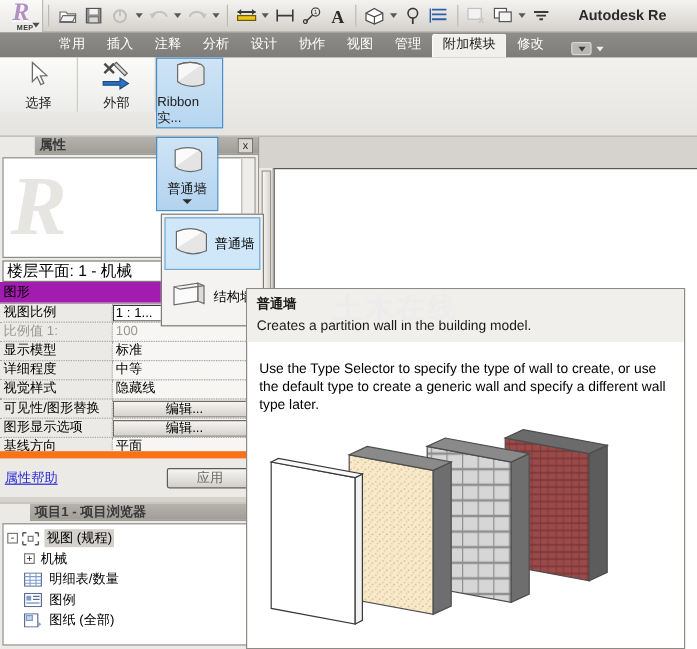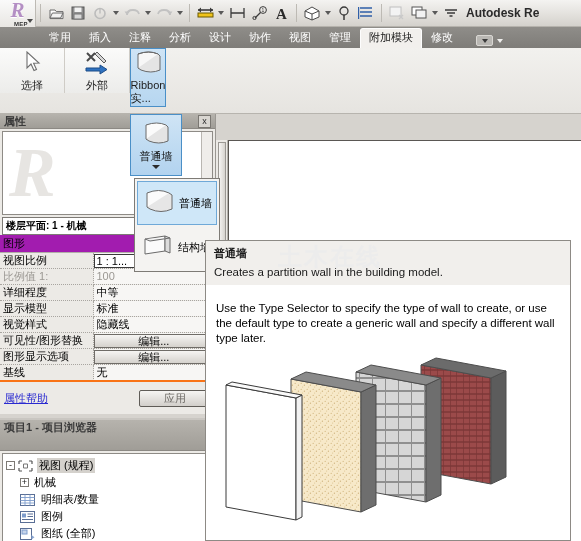--- a/index.html
+++ b/index.html
@@ -44,21 +44,21 @@
     width:20px; height:20px; display:flex; align-items:center; justify-content:center;
     margin:0 1px;
   }
   .qbtn svg { display:block; }
   .qcaret {
     width:0;height:0;margin:0 2px;
     border-left:3px solid transparent;border-right:3px solid transparent;
     border-top:4px solid #595959;
   }
   .qtitle {
-    margin-left:4px; font-size:12px; font-weight:bold; color:#2a2a2a;
+    margin-left:20px; font-size:12px; font-weight:bold; color:#2a2a2a;
     white-space:nowrap; overflow:hidden;
   }
 
   
   #tabbar {
     position:absolute; left:0; top:27px; width:581px; height:21px;
     background:linear-gradient(180deg,#8f8d89 0%,#7e7c78 100%);
     display:flex; align-items:flex-end; padding-left:40px;
   }
   .tab {
@@ -111,20 +111,21 @@
   
   #props {
     position:absolute; left:0; top:114px; width:216px; height:300px;
     background:#eceae6; border-right:1px solid #9a9792;
   }
   #props-title {
     height:15px; background:linear-gradient(180deg,#b6b3ad,#a09d97);
     color:#3a3a3a; font-size:11px; font-weight:bold;
     padding:0 4px; line-height:15px;
     border-bottom:1px solid #8c8984;
+    margin-left:29px;
   }
   #props-close {
     position:absolute; right:4px; top:1px; width:13px; height:13px;
     background:#d9d6d1; border:1px solid #7a7772;
     display:flex; align-items:center; justify-content:center;
     font-size:9px; line-height:9px; color:#2b2b2b;
   }
   #preview {
     margin:2px; height:84px; background:#ffffff;
     border:1px solid #8e8b86;
@@ -137,21 +138,21 @@
     color:#e7e5e2; margin-left:6px; line-height:70px;
     user-select:none;
   }
   #preview .sbar {
     position:absolute; right:0; top:0; bottom:0; width:11px;
     background:#efedea; border-left:1px solid #b9b6b1;
   }
   #typesel {
     margin:0 2px; height:18px; background:#fff;
     border:1px solid #7d7a75; display:flex; align-items:center;
-    font-size:10px; padding-left:3px; position:relative;font-weight:bold;
+    font-size:13px; padding-left:3px; position:relative;
   }
   #typesel .dbtn {
     position:absolute; right:0; top:0; bottom:0; width:15px;
     background:linear-gradient(180deg,#f3f1ee,#cfcdc8);
     border-left:1px solid #8c8984;
     display:flex; align-items:center; justify-content:center;
   }
   #typesel .dbtn i {
     width:0;height:0;border-left:4px solid transparent;border-right:4px solid transparent;
     border-top:5px solid #2b2b2b;
@@ -174,21 +175,21 @@
     border:1px solid #3a3a3a; background:#fff; height:14px; line-height:12px;
     padding:0 2px; font-size:11px; margin:0;
   }
   .editbtn {
     background:linear-gradient(180deg,#f6f5f3,#d5d2cd);
     border:1px solid #6f6c67; height:14px; line-height:12px;
     text-align:center; font-size:11px; margin:0;
   }
   #props-foot {
     position:absolute; left:0; right:0; bottom:0; height:22px;
-    background:#eceae6; border-top:2px solid #f97316;
+    background:#eceae6; border-top:6px solid #f97316;
     display:flex; align-items:center; justify-content:space-between;
     padding:16px 4px;
   }
   #props-help {
     color:#2a2ad0; text-decoration:underline; font-size:11px;
   }
   #apply-btn {
     width:72px; height:17px; font-size:11px;
     background:linear-gradient(180deg,#f6f5f3,#d2cfca);
     border:1px solid #5f5c57; border-radius:2px;
@@ -196,23 +197,23 @@
     color:#6e6b66;
   }
 
   
   #browser {
     position:absolute; left:0; top:418px; width:216px; height:123px;
     background:#eceae6; border-right:1px solid #9a9792;
     border-top:2px solid #c9c6c1;
   }
   #browser-title {
-    height:31px; background:linear-gradient(180deg,#b6b3ad,#a09d97);
+    height:14px; background:linear-gradient(180deg,#b6b3ad,#a09d97);
     color:#3a3a3a; font-size:11px; font-weight:bold;
-    padding:0 4px; line-height:15px; border-bottom:1px solid #8c8984;
+    padding:0 4px; line-height:15px; border-bottom:1px solid #8c8984;margin-left:25px;
   }
   #tree { background:#fff; margin:2px; height:102px; border:1px solid #8e8b86;
           padding:3px 0 0 3px; overflow:hidden; }
   .tnode { display:flex; align-items:center; height:17px; font-size:11px; white-space:nowrap; }
   .tnode .exp {
     width:9px;height:9px;border:1px solid #7d7a75;background:#fff;
     display:flex;align-items:center;justify-content:center;
     font-size:9px;line-height:7px;color:#1a1a1a;margin-right:3px; flex:0 0 auto;
   }
   .tnode .indent { width:14px; flex:0 0 auto; }
@@ -433,21 +434,21 @@
     <span class="icn">
       <svg width="28" height="25" viewBox="0 0 28 25">
         <path d="M4 3 l8 8 M12 3 l-8 8" stroke="#4a4a4a" stroke-width="2" fill="none"></path>
         <path d="M14 2 l9 9 -2 2 -9 -9z" fill="#d8d8d8" stroke="#5a5a5a"></path>
         <path d="M3 18 h14 v-3 l7 4.5 -7 4.5 v-3 H3z" fill="#2f72c0" stroke="#1d4d87"></path>
       </svg>
     </span>
     <span class="lbl">外部</span>
   </div>
 
-  <div class="rbtn sel" style="width:36px;">
+  <div class="rbtn sel" style="width:56px;">
     <span class="icn">
       <svg width="30" height="26" viewBox="0 0 30 26">
         <path d="M5 4 Q16 0 25 4 L25 18 Q16 22 5 18 z" fill="#f7f7f7" stroke="#6a6a6a"></path>
         <path d="M5 4 Q16 0 25 4" fill="none" stroke="#6a6a6a"></path>
         <path d="M25 4 L27 6 L27 20 Q18 24 8 20 L5 18" fill="#e4e4e4" stroke="#6a6a6a"></path>
       </svg>
     </span>
     <span class="lbl">Ribbon 实...</span>
   </div>
   <div style="flex:1;background:linear-gradient(180deg,#f0eeeb,#e0ded9);"></div>
@@ -477,46 +478,42 @@
         <td class="k">视图比例</td>
         <td class="v boxed">
             <div class="cellbox">1 : 1...</div>
           </td>
       </tr>
       <tr class="dim">
         <td class="k">比例值  1:</td>
         <td class="v">100</td>
       </tr>
       <tr>
+        <td class="k">显示模型</td>
+        <td class="v">标准</td>
+      </tr>
+      <tr>
         <td class="k">详细程度</td>
         <td class="v">中等</td>
-      </tr>
-      <tr>
-        <td class="k">显示模型</td>
-        <td class="v">标准</td>
       </tr>
       <tr>
         <td class="k">视觉样式</td>
         <td class="v">隐藏线</td>
       </tr>
       <tr>
         <td class="k">可见性/图形替换</td>
         <td class="v boxed">
             <div class="editbtn">编辑...</div>
           </td>
       </tr>
       <tr>
         <td class="k">图形显示选项</td>
         <td class="v boxed">
             <div class="editbtn">编辑...</div>
           </td>
-      </tr>
-      <tr>
-        <td class="k">基线</td>
-        <td class="v">无</td>
       </tr>
       <tr>
         <td class="k">基线方向</td>
         <td class="v">平面</td>
       </tr>
       <tr>
         <td class="k">方向</td>
         <td class="v">项目北</td>
       </tr>
     </tbody>

